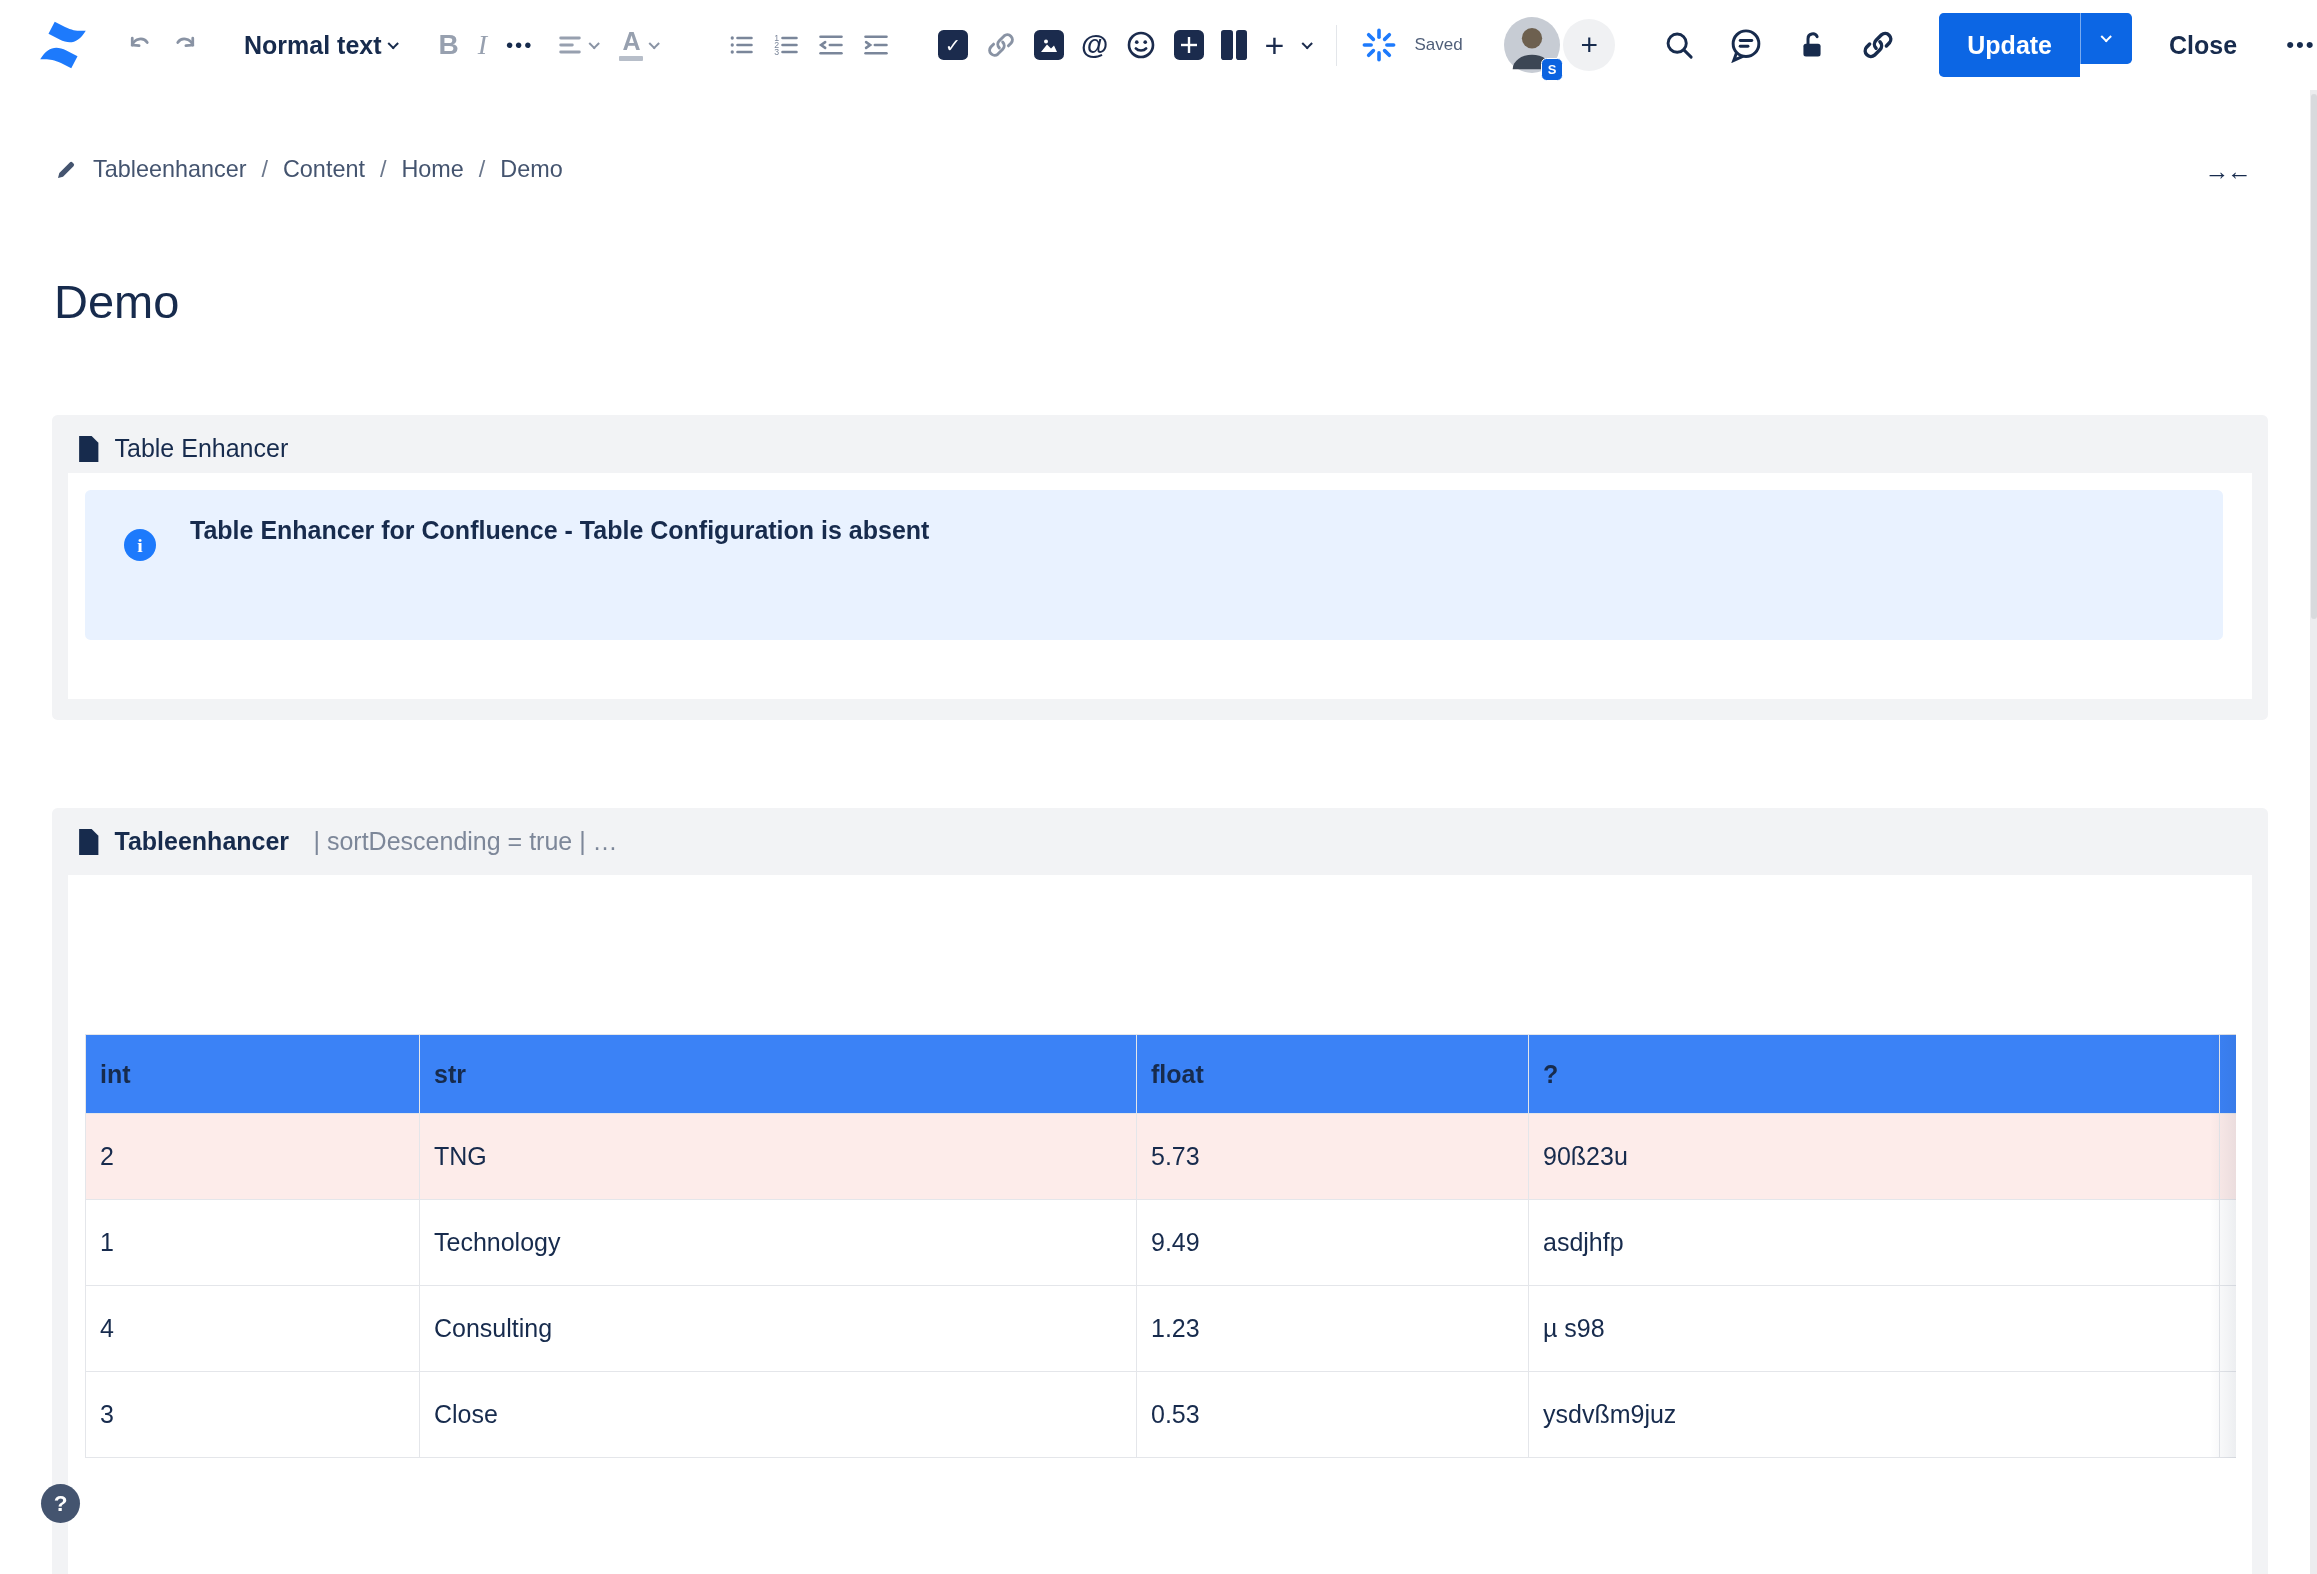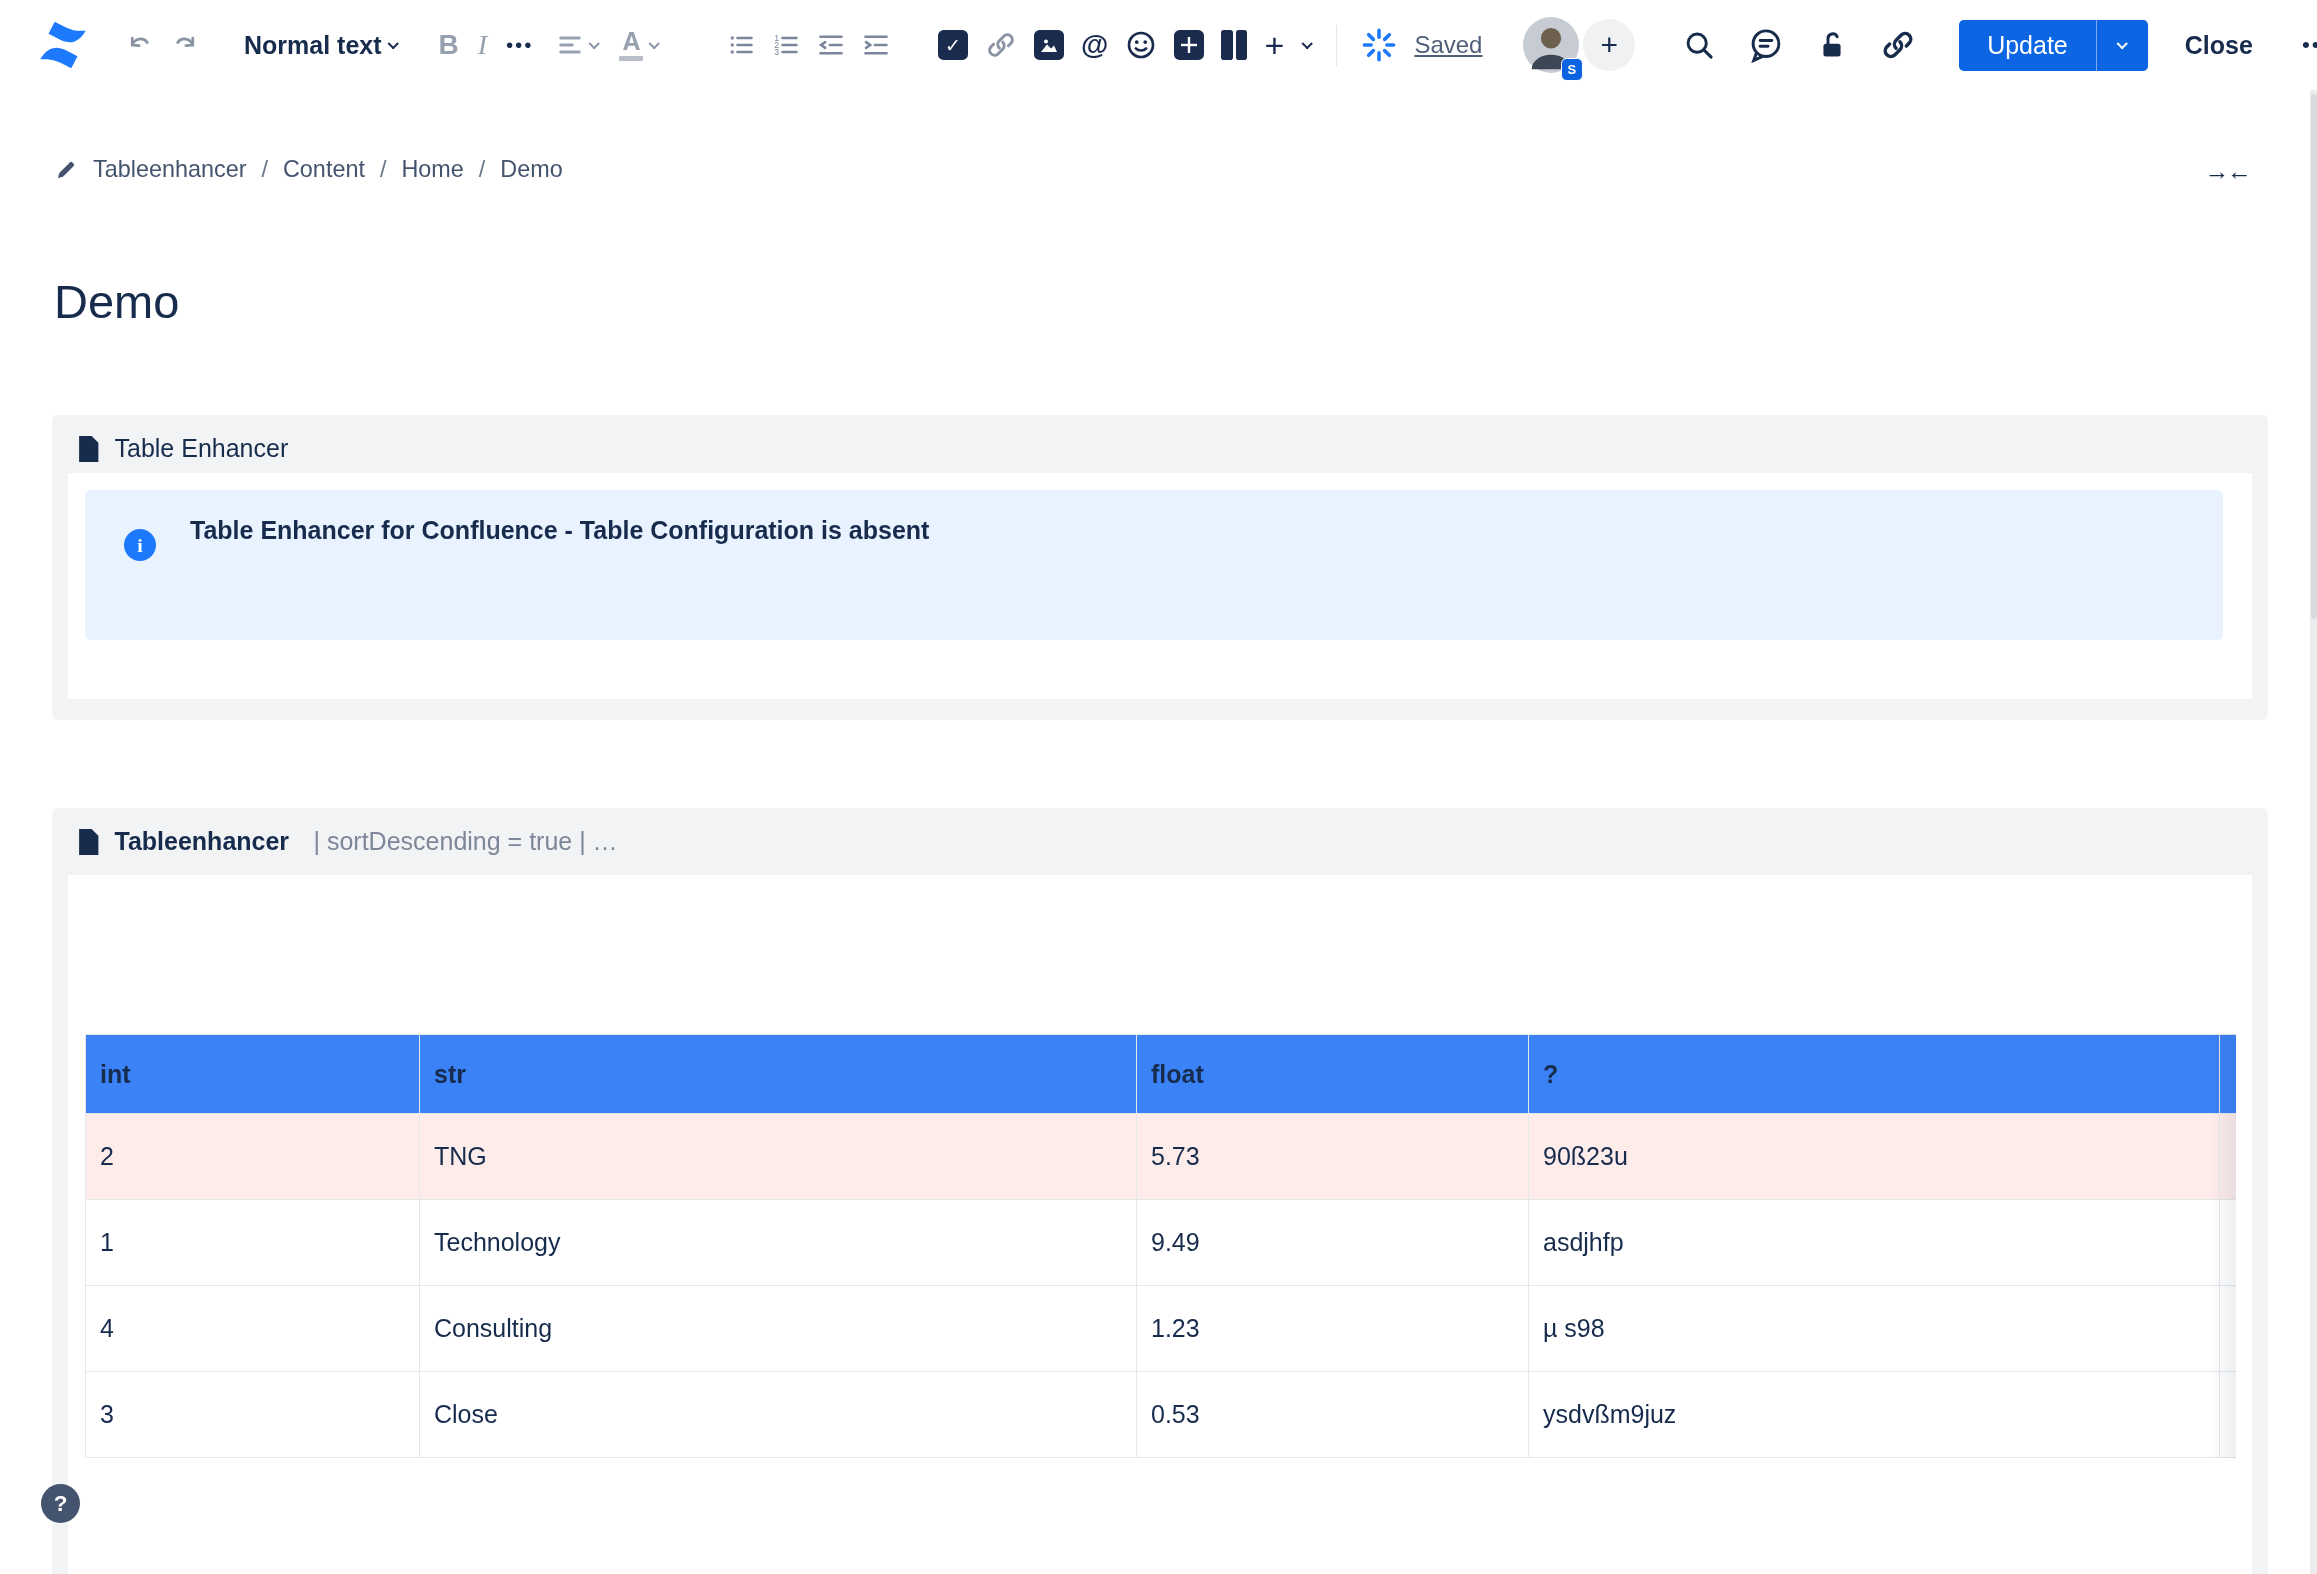--- a/index.html
+++ b/index.html
@@ -30,28 +30,28 @@
   .textcolor .a { font-size:25px; font-weight:600; }
   .textcolor .bar { width:24px; height:4.7px; background:#b7bec9; margin-top:1.9px; border-radius:0.9px; }
   .lists { gap:17px; }
   .insert { gap:17px; }
   .icon-tile { width:30px; height:30px; background:#1b2b4d; border-radius:5.6px; display:flex; align-items:center; justify-content:center; color:#fff; font-size:19px; }
   .at { font-size:28px; font-weight:600; color:#1b2b4d; }
   .plus-big { font-size:34px; font-weight:500; color:#1b2b4d; line-height:1; }
   .insert .chev { color:#1b2b4d; margin-left:1.9px; }
   .right { display:flex; align-items:center; margin-left:auto; }
   .saved { display:flex; align-items:center; gap:17px; margin-right:41px; }
-  .saved .txt { font-size:24px; color:#505f79;text-decoration:underline; }
+  .saved .txt { font-size:17px; color:#505f79; }
   .avatar-wrap { position:relative; width:56px; height:56px; }
   .avatar { width:56px; height:56px; border-radius:50%; overflow:hidden; background:#cfd4db; }
   .badge { position:absolute; right:-3.7px; bottom:-7.5px; width:22.5px; height:22.5px; background:#0b63e0; border:1.9px solid #fff; border-radius:5.6px; color:#fff; font-size:13px; font-weight:700; display:flex; align-items:center; justify-content:center; }
   .add-collab { width:52px; height:52px; border-radius:50%; background:#f0f1f3; color:#172b4d; font-size:30px; font-weight:400; margin-left:3.7px; margin-right:47px; }
   .tool-icons { gap:32px; margin-right:43px; color:#172b4d; }
   .update-split { display:flex; margin-right:37px; }
-  .update-main { background:#0c66e4; color:#fff; font-size:25px; font-weight:400; padding:4px 28px; height:51px; border:none; border-radius:4.7px 0 0 4.7px; cursor:pointer; }
+  .update-main { background:#0c66e4; color:#fff; font-size:25px; font-weight:700; padding:4px 28px; height:64px; border:none; border-radius:4.7px 0 0 4.7px; cursor:pointer; }
   .update-chev { background:#0c66e4; width:52px; height:51px; border:none; border-left:1.4px solid rgba(255,255,255,.45); border-radius:0 4.7px 4.7px 0; color:#fff; display:flex; align-items:center; justify-content:center; cursor:pointer; }
   .close { font-size:25px; font-weight:600; color:#172b4d; margin-right:49px; }
   .more { font-size:22.5px; color:#172b4d; letter-spacing:1.9px; }
   
   .breadcrumb { position:absolute; top:148px; left:54px; right:112px; height:43px; display:flex; align-items:center; gap:15px; font-size:23.4px; color:#44546f; }
   .crumb { cursor:pointer; }
   .sep { color:#6b778c; }
   .collapse-btn { position:absolute; top:157px; right:69px; font-size:25px; font-weight:700; color:#172b4d; letter-spacing:-2.8px; background:none; border:none; cursor:pointer; }
   
   .page-title { position:absolute; top:274px; left:54px; font-size:47px; font-weight:500; color:#172b4d; }

